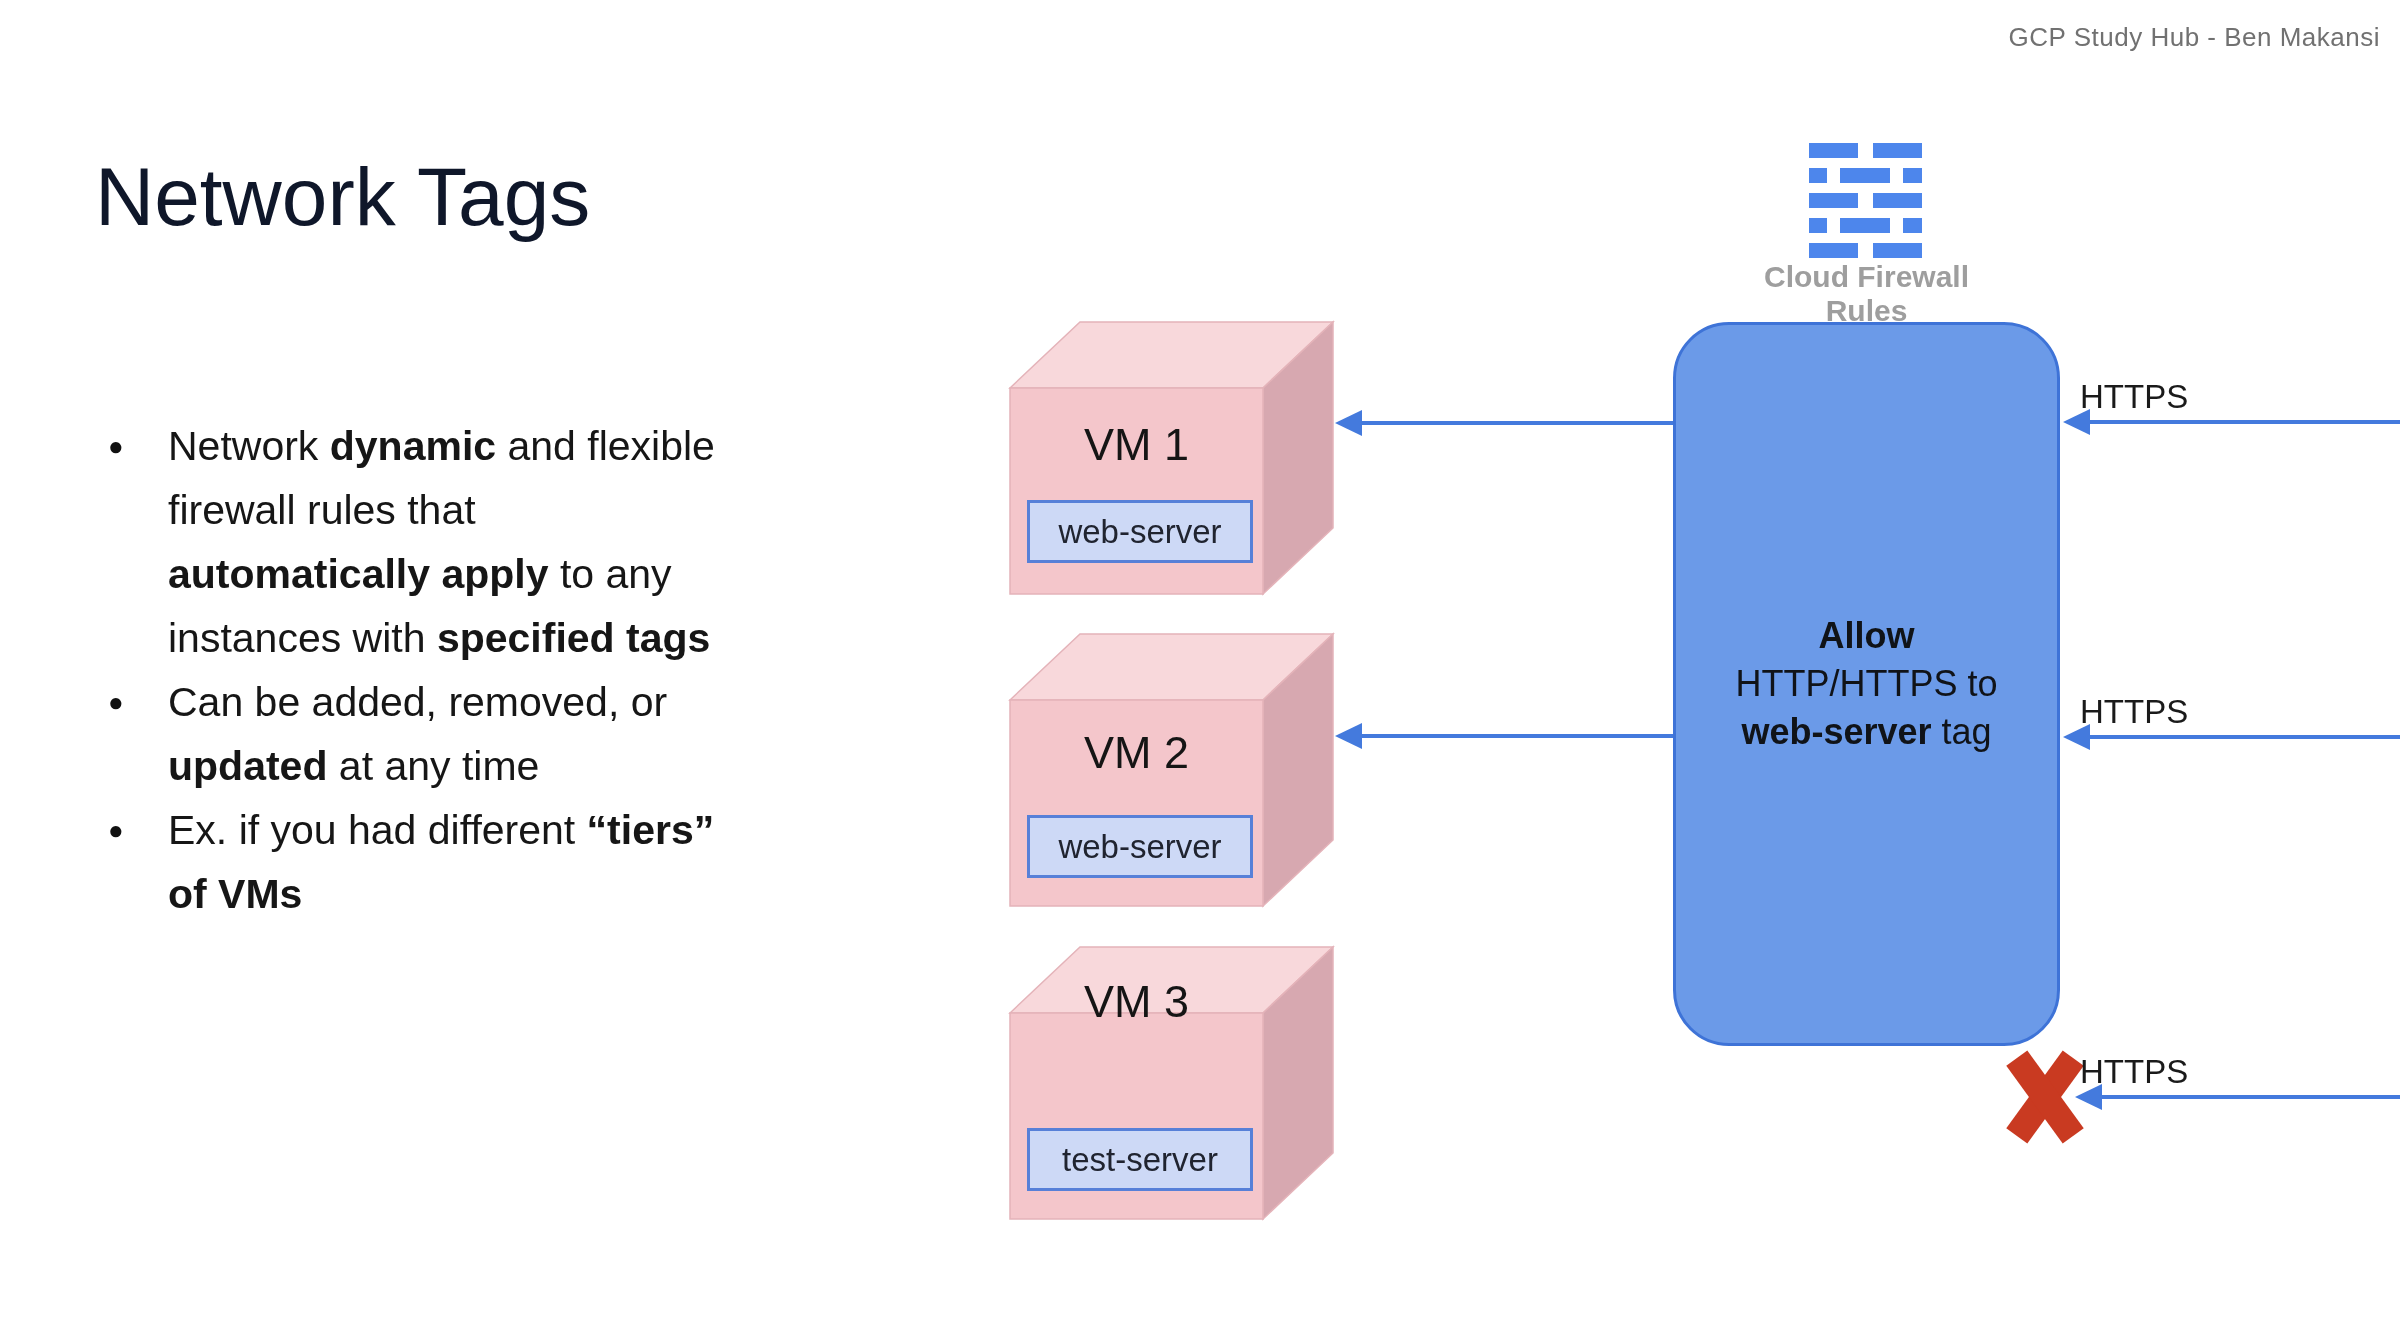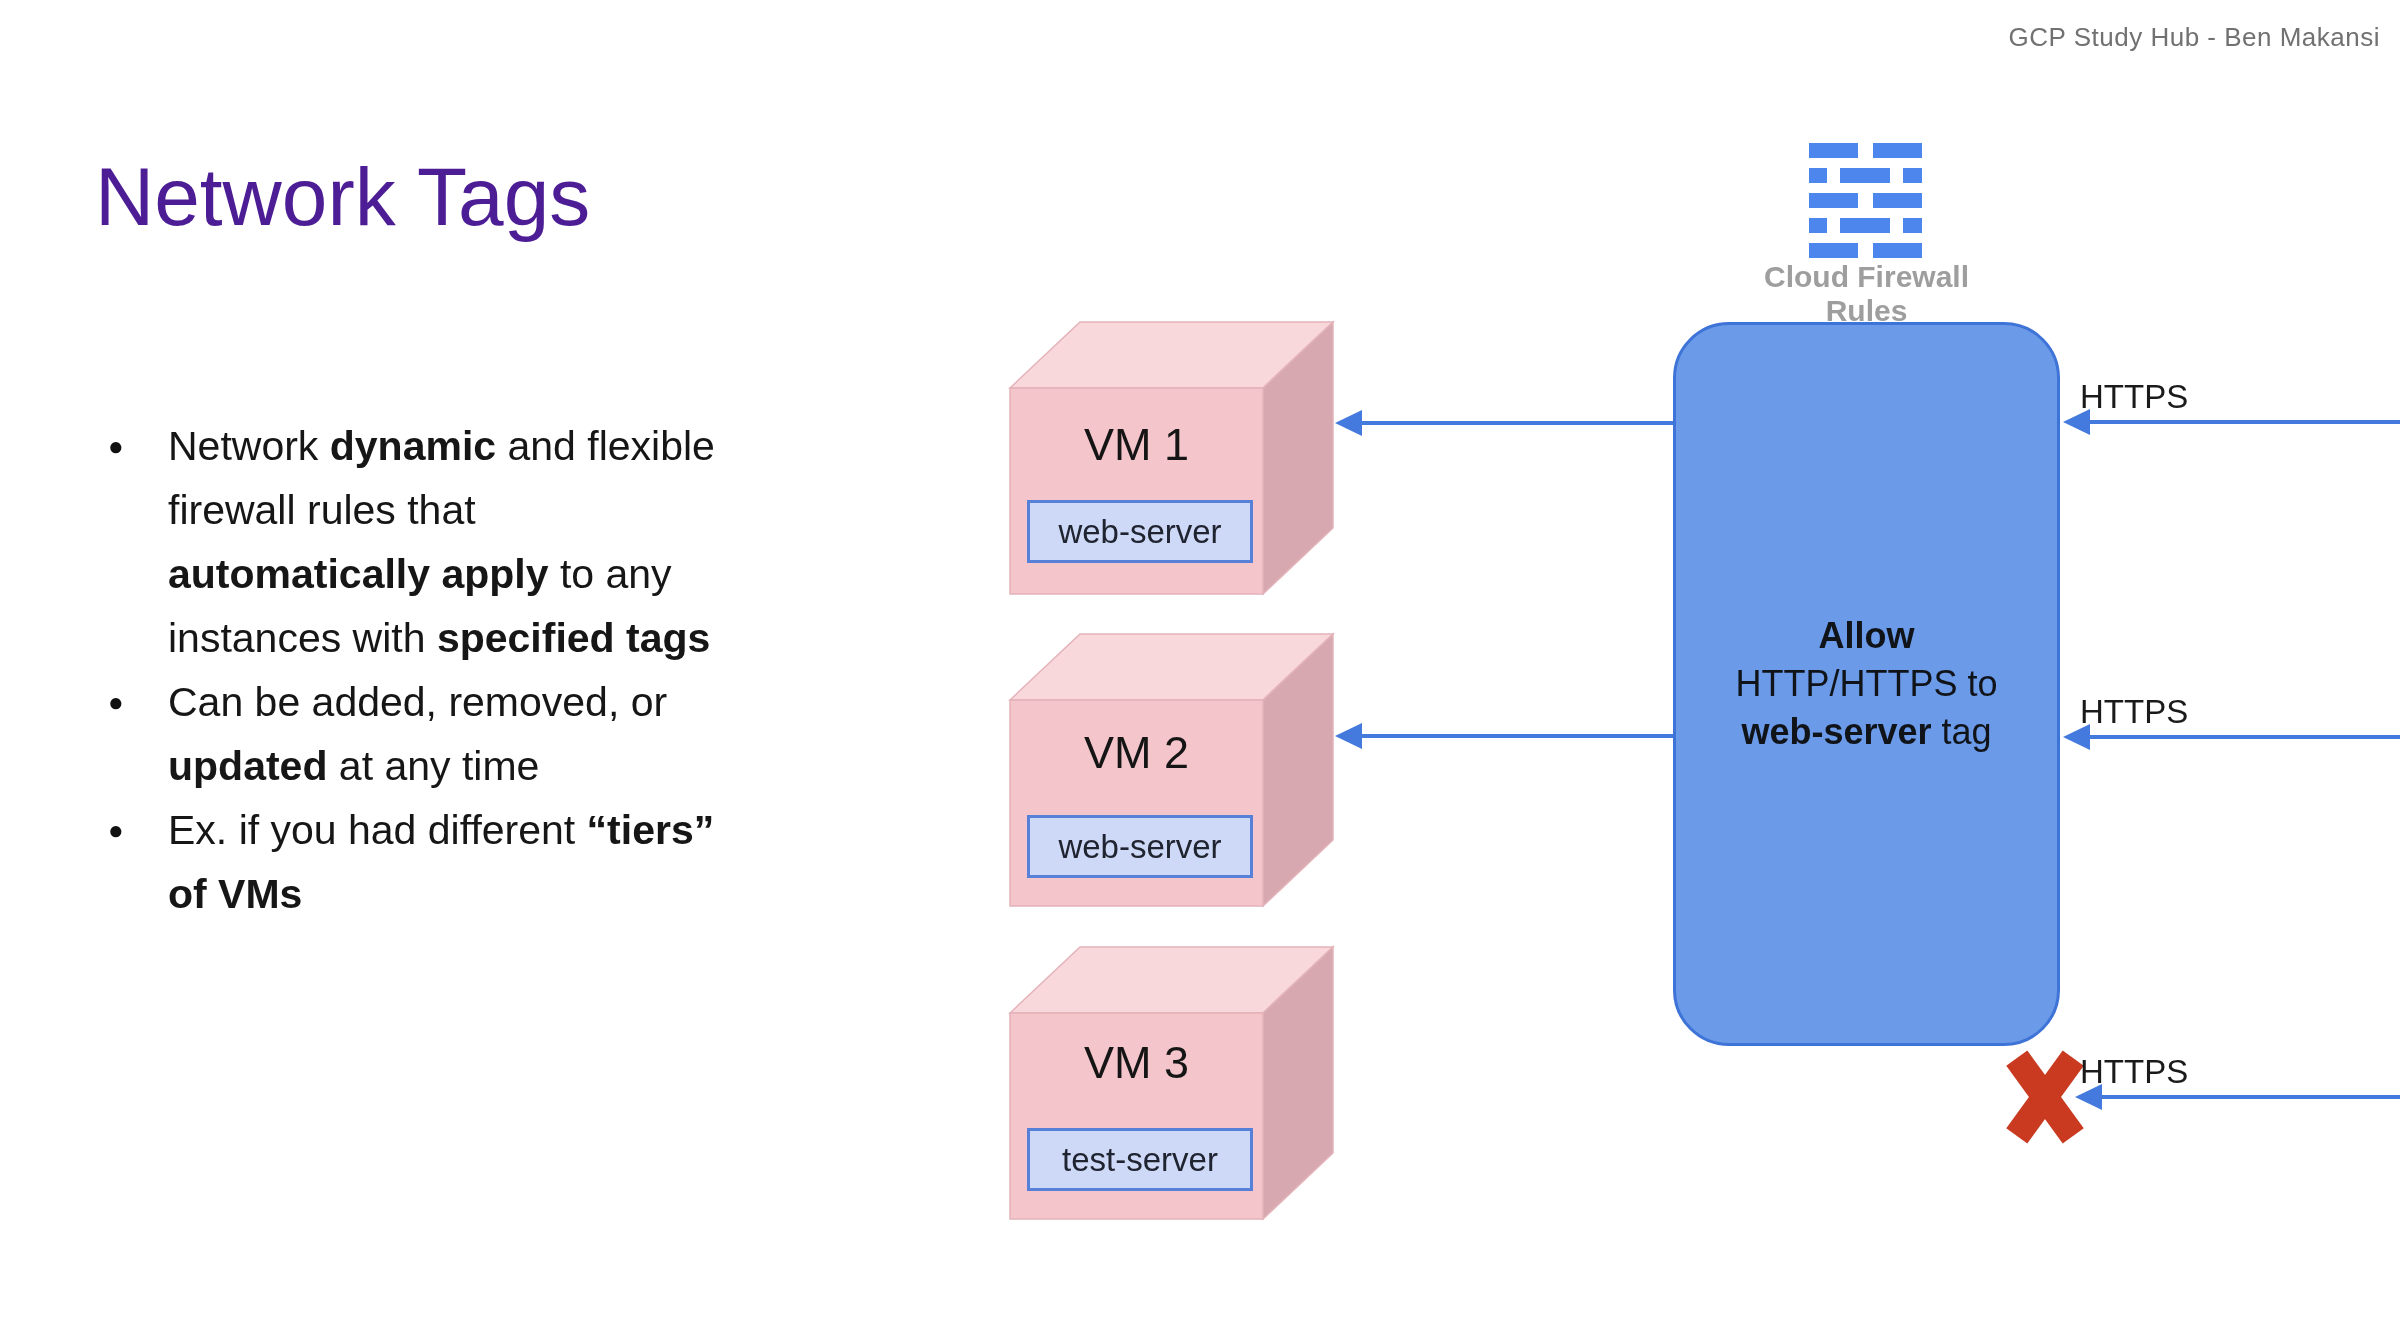--- a/index.html
+++ b/index.html
@@ -19,21 +19,21 @@
     font-size: 26px;
     color: #717171;
     letter-spacing: 0.5px;
   }
   .title {
     position: absolute;
     left: 95px;
     top: 150px;
     font-size: 82px;
     font-weight: 400;
-    color: #4c1d95;
+    color: #0f172a;
     letter-spacing: 0px;
   }
   .bullets {
     position: absolute;
     left: 108px;
     top: 414px;
     width: 760px;
     font-size: 41px;
     line-height: 64px;
     color: #161616;
@@ -60,21 +60,21 @@
     position: absolute;
     left: 1010px;
     width: 253px;
     text-align: center;
     font-size: 45px;
     line-height: 56px;
     color: #151515;
   }
   .vm-label.v1 { top: 417px; }
   .vm-label.v2 { top: 725px; }
-  .vm-label.v3 { top: 1035px; }
+  .vm-label.v3 { top: 974px; }
 
   .vm-tag {
     position: absolute;
     left: 1027px;
     width: 226px;
     height: 63px;
     box-sizing: border-box;
     background: #cdd9f6;
     border: 3px solid #5780d8;
     display: flex;

